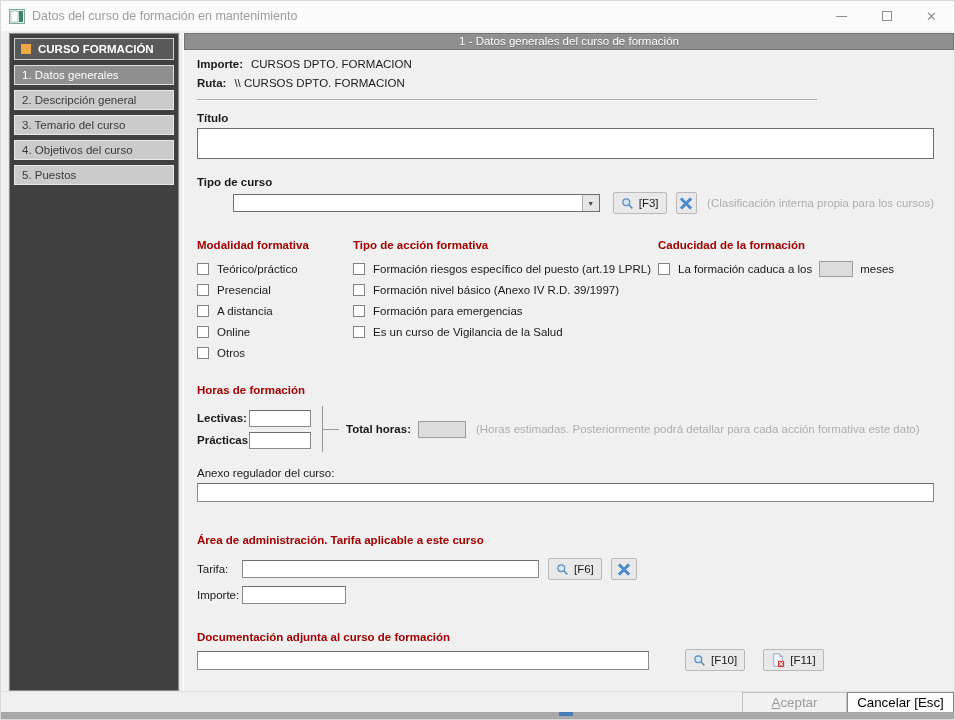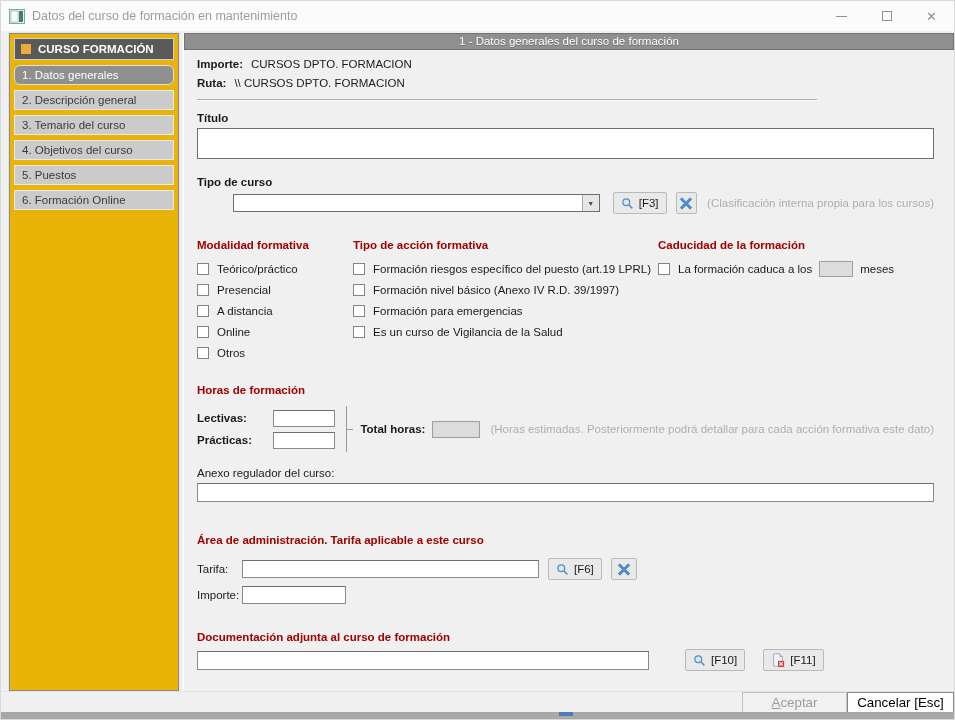--- a/index.html
+++ b/index.html
@@ -30,21 +30,21 @@
   .win-controls { display: flex; height: 100%; }
   .wc { width: 45px; height: 100%; display: flex; align-items: center; justify-content: center; color:#8f8f8f; font-size: 13px; cursor: default; }
   .wc .minbar { width: 11px; border-top: 1px solid #8f8f8f; display:inline-block; }
   .wc .maxbox { width: 10px; height: 10px; border: 1px solid #8f8f8f; display:inline-block; }
   
   .bodyrow { flex: 1 1 auto; display: flex; background: #f0f0f0; overflow: hidden; }
   
   .sidebar {
     flex: 0 0 170px; width: 170px;
     margin: 2px 0 0 8px;
-    background: #eab308;
+    background: #404040;
     border: 1px solid #8a8a8a;
     outline: 1px solid #e5e5e5;
   }
   .sb-header {
     margin: 4px; height: 22px;
     background: #595959;
     border: 1px solid #cfcfcf;
     color: #fff; font-weight: bold; font-size: 11.5px;
     display: flex; align-items: center; gap: 7px;
     padding: 0 6px;
@@ -52,21 +52,21 @@
   .sb-square { width: 10px; height: 10px; background: #f0a73e; flex: 0 0 10px; }
   .sb-item {
     margin: 5px 4px; height: 20px;
     background: #cbcbcb;
     border: 1px solid #e9e9e9;
     color: #3a3a3a;
     display: flex; align-items: center;
     padding: 0 7px;
     cursor: default;
   }
-  .sb-item.active { background: #8f8f8f; color: #fff; border-color: #dedede; border-radius: 6px; }
+  .sb-item.active { background: #8f8f8f; color: #fff; border-color: #dedede; }
   
   .main {
     flex: 1 1 auto;
     margin: 2px 0 0 4px;
     border-left: 1px solid #ffffff;
     display: flex; flex-direction: column;
     overflow: hidden;
   }
   .panel-header {
     height: 17px; flex: 0 0 17px;
@@ -109,21 +109,21 @@
   .sec-header { color: #a00000; font-weight: bold; margin-bottom: 11px; white-space: nowrap; }
   .cb-row { display: flex; align-items: center; margin-bottom: 8px; height: 13px; }
   .cb { width: 12px; height: 12px; flex: 0 0 12px; background: #fff; border: 1px solid #848484; margin-right: 8px; cursor: default; }
   .cb-label { white-space: nowrap; cursor: default; }
   .mini-input { width: 34px; height: 16px; background: #dcdcdc; border: 1px solid #9e9e9e; margin: 0 7px; }
   
   .horas-header { margin-top: 17px; margin-bottom: 10px; }
   .horas-wrap { display: flex; align-items: center; }
   .horas-left .hrow { display: flex; align-items: center; margin-bottom: 5px; }
   .horas-left .hrow:last-child { margin-bottom: 0; }
-  .hlabel { width: 76px; font-weight: bold; }
+  .hlabel { width: 52px; font-weight: bold; }
   .hinput { width: 62px; height: 17px; border: 1px solid #8a8a8a; border-top-color: #6f6f6f; background: #fff; font-size: 11.5px; padding: 0 3px; outline:none; }
   .bracket { width: 0; height: 46px; border-left: 1px solid #9a9a9a; margin-left: 11px; }
   .bracket-arm { width: 16px; border-top: 1px solid #9a9a9a; }
   .total-label { font-weight: bold; margin-left: 7px; white-space: nowrap; }
   .total-input { width: 48px; height: 17px; background: #dcdcdc; border: 1px solid #9e9e9e; margin-left: 7px; }
   
   .anexo-label { margin-top: 15px; margin-bottom: 4px; }
   .wide-input { width: 100%; height: 19px; border: 1px solid #8a8a8a; border-top-color: #6f6f6f; background: #fff; font-size: 11.5px; padding: 0 3px; outline:none; }
   
   .area-header { margin-top: 32px; margin-bottom: 12px; }
@@ -202,23 +202,20 @@
           </div>
 
           <div class="sb-item">
             <span>4. Objetivos del curso</span>
           </div>
 
           <div class="sb-item">
             <span>5. Puestos</span>
           </div>
 
-          <div class="sb-item">
-            <span>6. Formación Online</span>
-          </div>
         </div>
     </div>
 
     <div class="main">
       <div class="panel-header">1 - Datos generales del curso de formación</div>
 
       <div class="content">
 
         <div class="meta-row">
           <span class="b">Importe:</span><span class="gap6"></span><span>CURSOS DPTO. FORMACION</span>

